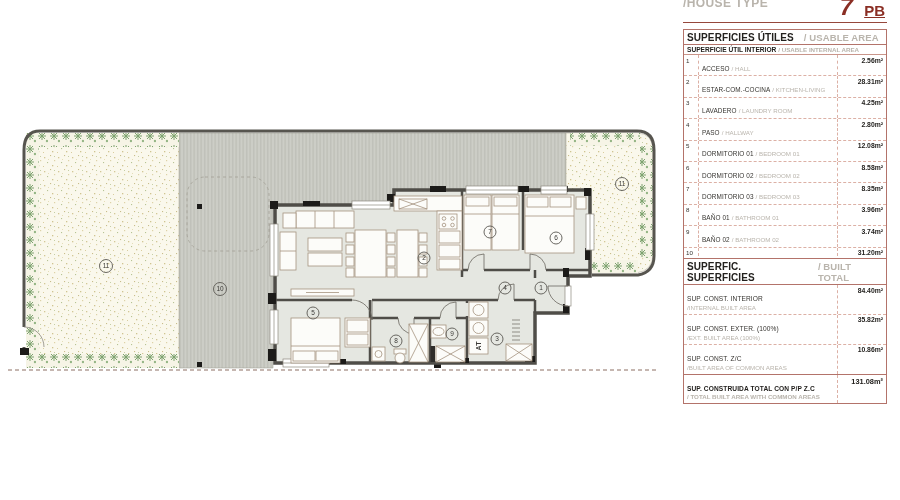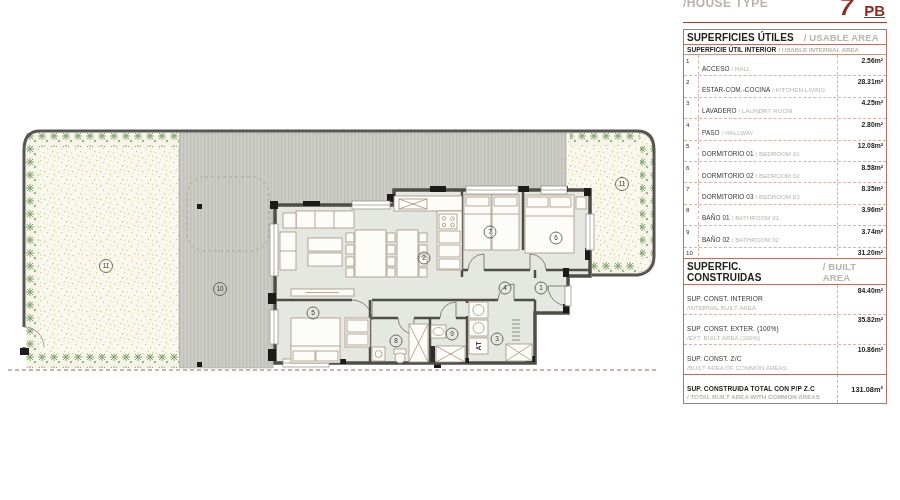--- a/index.html
+++ b/index.html
@@ -30,21 +30,21 @@
   .c-name{flex:1;padding:1.5px 2px 1px 3px;line-height:1.12;}
   .c-name .es{font-size:6.4px;color:#35332f;letter-spacing:.1px;}
   .c-name .en{font-size:6.2px;color:#b9b4ac;margin-left:2px;}
   .c-val{flex:0 0 44px;border-left:1px dashed #dcb0a5;text-align:right;font-size:6.8px;
          font-weight:700;color:#23211e;padding:1.5px 3px 0 1px;}
   .ttotal{display:flex;border-top:1px solid #b3736a;align-items:stretch;}
   .ttotal .c-name{padding:2px 2px 2px 3px;}
   .ttotal .es{font-size:7px;font-weight:800;color:#23211e;}
   .ttotal .en{font-size:6.6px;font-weight:600;color:#b9b4ac;margin-left:2px;}
   .ttotal .c-val{font-size:7.4px;border-left:1px dashed #dcb0a5;display:flex;align-items:flex-start;
-                 justify-content:flex-end;padding-top:10px;}
+                 justify-content:flex-end;padding-top:2px;}
   .t2 .c-name{padding:2px 2px 2px 3px;}
   .t2 .trow{min-height:12px;}
   .t2 .c-name .es{font-size:6.6px;}
   .t2 .c-name .en{font-size:6.2px;}
   .t2 .en-block{display:block;margin-left:0;}
 </style>
 </head>
 <body>
 
 <div class="canvas">
@@ -432,22 +432,22 @@
           </div>
         </div>
       <div class="ttotal">
         <span class="c-name"><span class="es">SUPERFICIE ÚTIL TOTAL</span><span class="en">/ TOTAL USABLE AREA</span></span>
         <span class="c-val">223.60m²</span>
       </div>
     </div>
 
     <div class="atable t2">
       <div class="thead">
-        <span class="es">SUPERFIC. CONSTRUIDAS</span>
-        <span class="en">/ BUILT AREA</span>
+        <span class="es">SUPERFIC. SUPERFICIES</span>
+        <span class="en">/ BUILT TOTAL</span>
       </div>
       <div>
 
           <div class="trow">
             <span class="c-name"><span class="es">SUP. CONST. INTERIOR</span><span class="en en-block">/INTERNAL BUILT AREA</span></span>
             <span class="c-val">84.40m²</span>
           </div>
 
           <div class="trow">
             <span class="c-name"><span class="es">SUP. CONST. EXTER. (100%)</span><span class="en en-block">/EXT. BUILT AREA (100%)</span></span>

